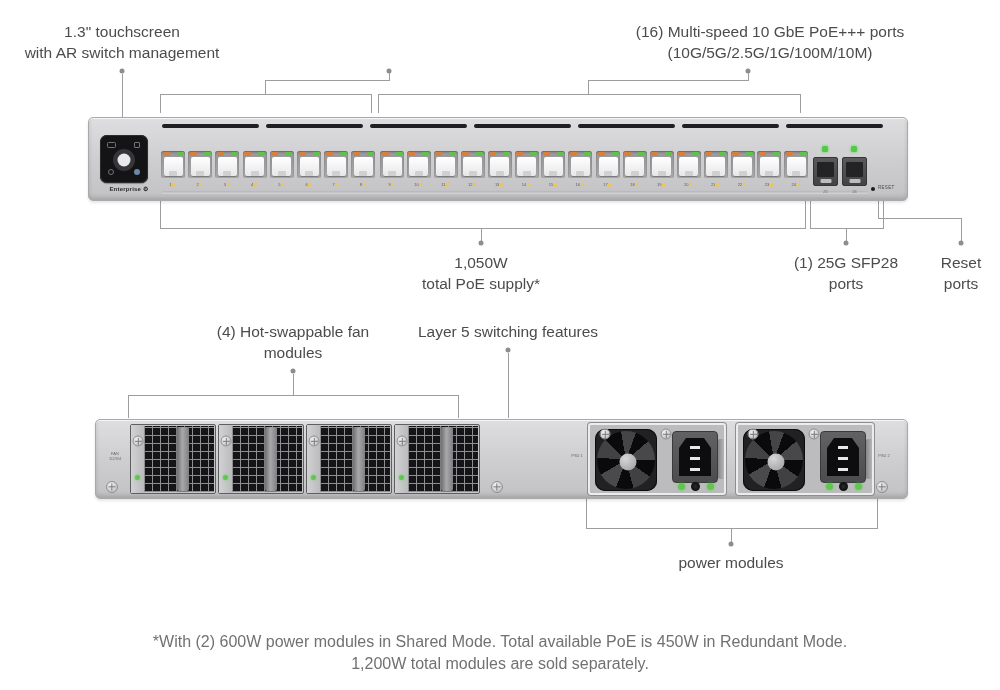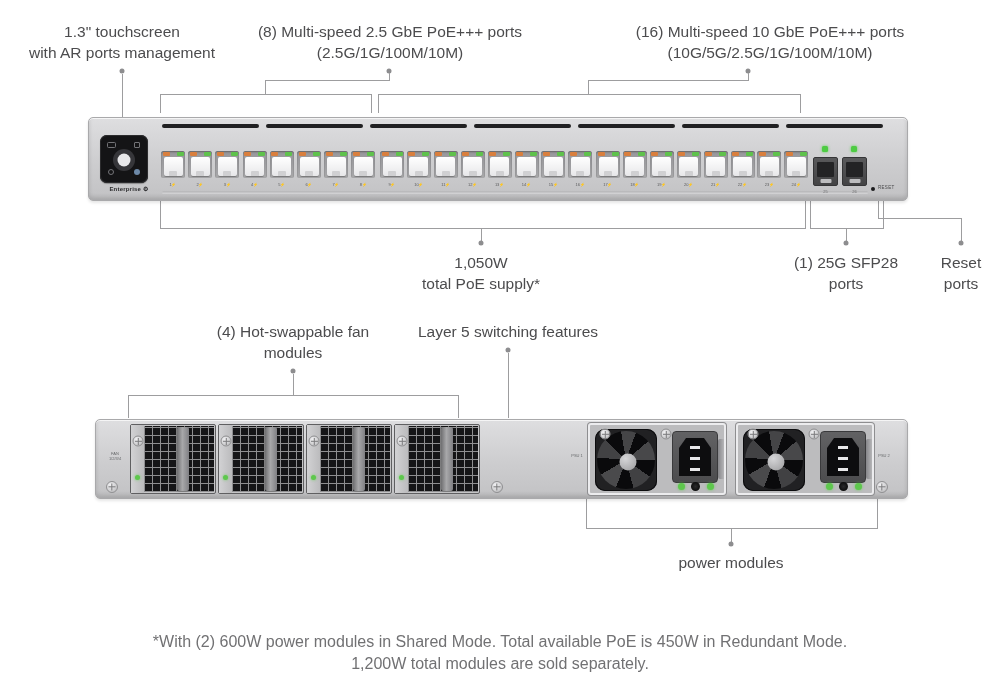--- a/index.html
+++ b/index.html
@@ -103,25 +103,21 @@
        background:linear-gradient(90deg,#86868a,#b6b6b8)}
   .psu .btn{position:absolute;width:9px;height:9px;border-radius:50%;background:radial-gradient(#2a2a2c,#000)}
 </style>
 </head>
 <body>
 
 <div id="stage">
 
   <div class="lbl" style="left:122px;top:21px">
     <div>1.3" touchscreen</div>
-    <div>with AR ports management</div>
-  </div>
-  <div class="lbl" style="left:390px;top:21px">
-    <div>(8) Multi-speed 2.5 GbE PoE+++ ports</div>
-    <div>(2.5G/1G/100M/10M)</div>
+    <div>with AR switch management</div>
   </div>
   <div class="lbl" style="left:770px;top:21px">
     <div>(16) Multi-speed 10 GbE PoE+++ ports</div>
     <div>(10G/5G/2.5G/1G/100M/10M)</div>
   </div>
   <div class="lbl" style="left:481px;top:252px">
     <div>1,050W</div>
     <div>total PoE supply*</div>
   </div>
   <div class="lbl" style="left:846px;top:252px">

